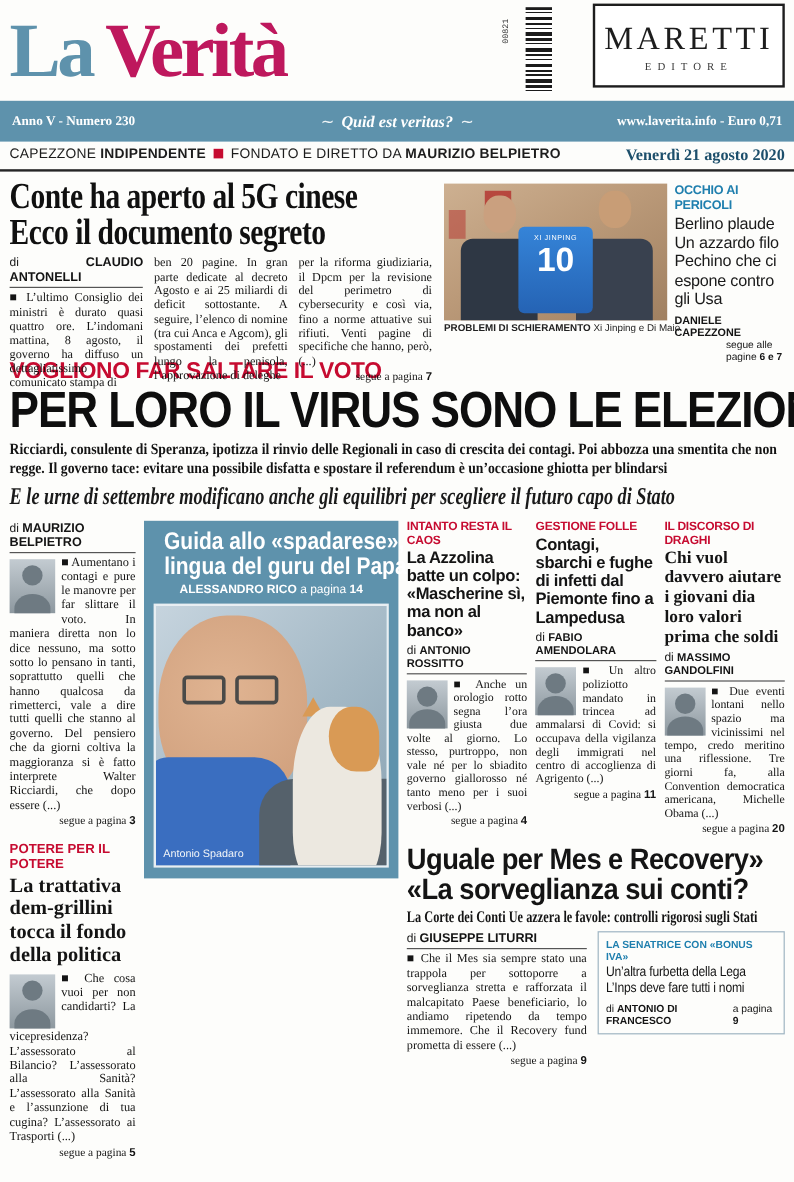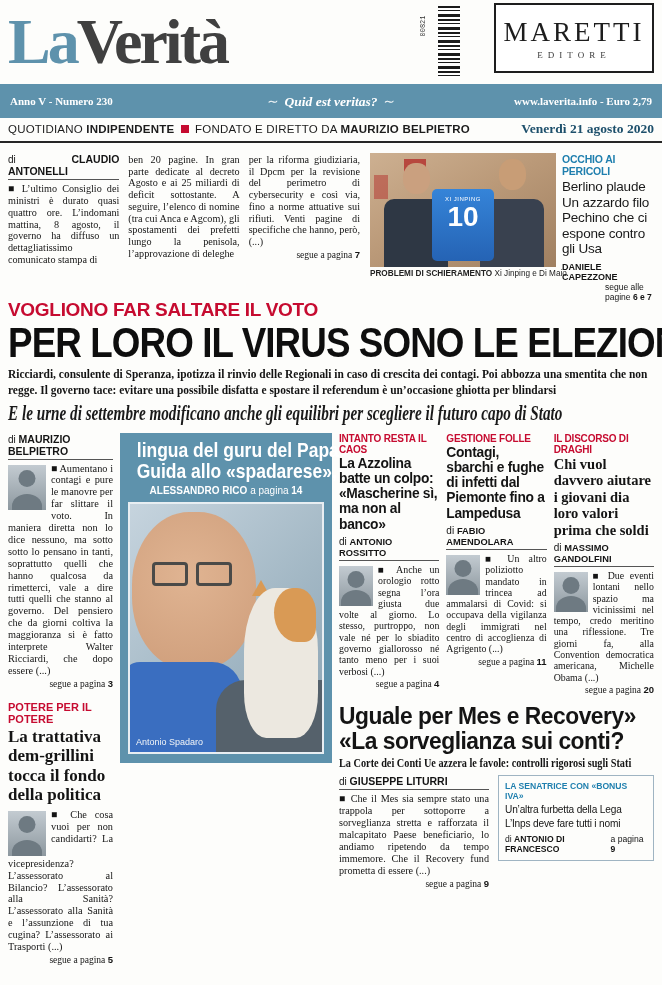--- a/index.html
+++ b/index.html
@@ -14,21 +14,21 @@
   
   .cond { display:inline-block; transform-origin:0 50%; white-space:nowrap; }
   .cx76{ transform:scale(.76,1);} .cx82{ transform:scale(.82,1.02);}
   .cx88{ transform:scale(.88,1);} .cx92{ transform:scale(.92,1.06);}
   .ccenter { transform-origin:50% 50%; }
 
   
   .mast-top { position:relative; height:84px; padding:4px 8px 0; }
   .logo { font-weight:bold; font-size:64px; line-height:76px; letter-spacing:-3px; }
   .logo .la { color:#5e92ac; }
-  .logo .ver { color:#404040; }
+  .logo .ver { color:#be185d;margin-left:11px; }
   .barcode { position:absolute; left:428px; top:4px; width:40px; height:76px; }
   .bc-num { position:absolute; left:-16px; top:18px; font-family:"Liberation Mono",monospace; font-size:7px; transform:rotate(-90deg); color:#333; }
   .bc-lines { position:absolute; left:10px; top:2px; width:22px; height:72px;
     background:repeating-linear-gradient(to bottom,#1b1b1b 0 2px,#fff 2px 4px,#1b1b1b 4px 5px,#fff 5px 8px,#1b1b1b 8px 11px,#fff 11px 13px); }
   .maretti { position:absolute; right:8px; top:3px; width:160px; height:70px; border:2px solid #1d1d1d;
     display:flex; flex-direction:column; align-items:center; justify-content:center; background:#fff; }
   .m-name { font-size:27px; letter-spacing:3px; color:#1d1d1d; }
   .m-sub { font-size:9px; letter-spacing:5px; color:#3a3a3a; margin-top:2px; }
 
   .info-bar { height:34px; background:#5e92ac; color:#fff; display:flex; align-items:center; padding:0 10px; position:relative; }
@@ -91,21 +91,21 @@
   .thumb::before { content:""; position:absolute; left:50%; top:5px; transform:translateX(-50%);
     width:17px; height:17px; border-radius:50%; background:#6e7a82; }
   .thumb::after { content:""; position:absolute; left:50%; bottom:-8px; transform:translateX(-50%);
     width:30px; height:24px; border-radius:50% 50% 0 0; background:#6e7a82; }
   .serif-h { font-weight:bold; font-size:17px; line-height:19.5px; margin:2px 0 4px; }
   .kicksmall { font-size:11px; margin-top:10px; }
 
   .blue-box { background:#5e92ac; padding:7px 8px 9px; }
   .bb-h { text-align:center; color:#fff; font-family:"Liberation Sans",sans-serif; font-weight:bold; font-size:19px; line-height:21px; }
   .bb-by { text-align:center; color:#fff; font-family:"Liberation Sans",sans-serif; font-size:10px; margin-top:3px; }
-  .photo-spadaro { position:relative; margin-top:6px; height:252px; border:2px solid #e8eef2; overflow:hidden;
+  .photo-spadaro { position:relative; margin-top:6px; height:220px; border:2px solid #e8eef2; overflow:hidden;
     background:linear-gradient(135deg,#c6d4de 0%,#a3b8c5 55%,#8aa2b2 100%);text-decoration:underline; }
   .sp-face { position:absolute; left:2px; top:8px; width:124px; height:158px; border-radius:46%;
     background:radial-gradient(circle at 45% 40%,#e0b492,#cd9c79); }
   .sp-glass { position:absolute; width:36px; height:24px; border:3px solid #4a4a48; border-radius:4px; top:58px; }
   .sp-g1{ left:22px; } .sp-g2{ left:66px; }
   .sp-shirt { position:absolute; left:-8px; bottom:-6px; width:120px; height:96px; border-radius:18px 30px 0 0; background:#3a6ec0; }
   .sp-sweater { position:absolute; left:86px; bottom:-6px; width:120px; height:78px; border-radius:30px 10px 0 0; background:#55616b; }
   .sp-cat { position:absolute; right:4px; top:84px; width:74px; height:150px; border-radius:42% 42% 30% 30%; background:#ece8e0; }
   .sp-cat-ear { position:absolute; right:52px; top:76px; width:0; height:0; border-left:9px solid transparent; border-right:9px solid transparent; border-bottom:16px solid #d99a55; }
   .sp-cat-patch { position:absolute; right:6px; top:84px; width:42px; height:54px; border-radius:50% 50% 30% 60%; background:#d99a55; }
@@ -144,33 +144,37 @@
         <div class="bc-lines"></div>
       </div>
       <div class="maretti">
         <div class="m-name">MARETTI</div>
         <div class="m-sub">EDITORE</div>
       </div>
     </div>
     <div class="info-bar">
       <span class="ib-left">Anno V - Numero 230</span>
       <span class="ib-center"><span class="orn">∼</span><span>Quid est veritas?</span><span class="orn">∼</span></span>
-      <span class="ib-right" style="margin-left:auto">www.laverita.info - Euro 2,79</span>
+      <span class="ib-right" style="margin-left:auto">www.laverita.info - Euro 0,71</span>
     </div>
     <div class="sub-bar">
       <div class="sb-left sans">
-        <span>QUOTIDIANO</span> <b>INDIPENDENTE</b>
+        <span>CAPEZZONE</span> <b>INDIPENDENTE</b>
         <span class="redsq"></span>
         <span>FONDATO E DIRETTO DA</span> <b>MAURIZIO BELPIETRO</b>
       </div>
       <div class="sb-date">Venerdì 21 agosto 2020</div>
     </div>
   </header>
 
   <section class="top-story">
+    <div>
+      <div class="ts-h"><span class="cond cx82">Conte ha aperto al 5G cinese</span></div>
+      <div class="ts-h"><span class="cond cx82">Ecco il documento segreto</span></div>
+    </div>
     <div class="ts-cols">
       <div class="ts-col">
         <div class="byline"><span>di</span> <b>CLAUDIO ANTONELLI</b></div>
         <span>■ L’ultimo Consiglio dei ministri è durato quasi quattro ore. L’indomani mattina, 8 agosto, il governo ha diffuso un dettagliatissimo comunicato stampa di</span>
       </div>
       <div class="ts-col">ben 20 pagine. In gran parte dedicate al decreto Agosto e ai 25 miliardi di deficit sottostante. A seguire, l’elenco di nomine (tra cui Anca e Agcom), gli spostamenti dei prefetti lungo la penisola, l’approvazione di deleghe</div>
       <div class="ts-col">
         <span>per la riforma giudiziaria, il Dpcm per la revisione del perimetro di cybersecurity e così via, fino a norme attuative sui rifiuti. Venti pagine di specifiche che hanno, però, (...)</span>
         <div class="segue"><span>segue a pagina</span> <b>7</b></div>
       </div>
@@ -219,22 +223,22 @@
       <div class="body-txt">
         <span class="thumb"></span>
         <span>■ Che cosa vuoi per non candidarti? La vicepresidenza? L’assessorato al Bilancio? L’assessorato alla Sanità? L’assessorato alla Sanità e l’assunzione di tua cugina? L’assessorato ai Trasporti (...)</span>
         <div class="segue"><span>segue a pagina</span> <b>5</b></div>
       </div>
     </div>
 
     <div class="c-center">
       <div class="blue-box">
         <div class="bb-h">
+          <div><span class="cond ccenter cx92">Guida allo «spadarese»,</span></div>
           <div><span class="cond ccenter cx92">lingua del guru del Papa</span></div>
-          <div><span class="cond ccenter cx92">Guida allo «spadarese»,</span></div>
         </div>
         <div class="bb-by"><b>ALESSANDRO RICO</b> <span>a pagina</span> <b>14</b></div>
         <div class="photo-spadaro">
           <div class="sp-face"></div>
           <div class="sp-glass sp-g1"></div>
           <div class="sp-glass sp-g2"></div>
           <div class="sp-shirt"></div>
           <div class="sp-sweater"></div>
           <div class="sp-cat-ear"></div>
           <div class="sp-cat"></div>

